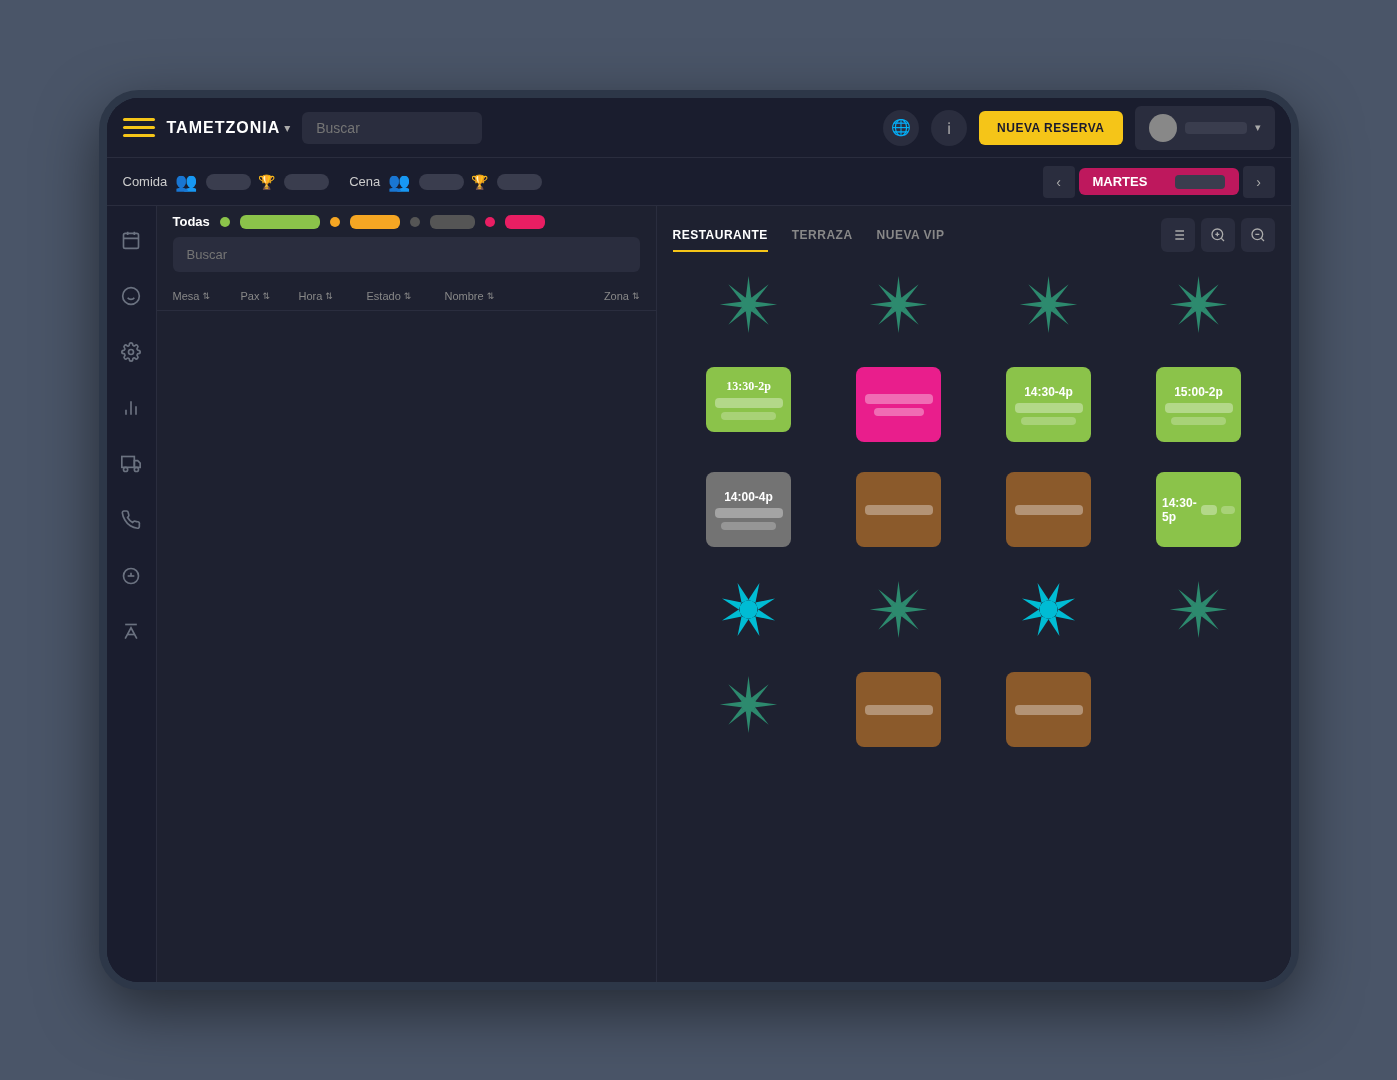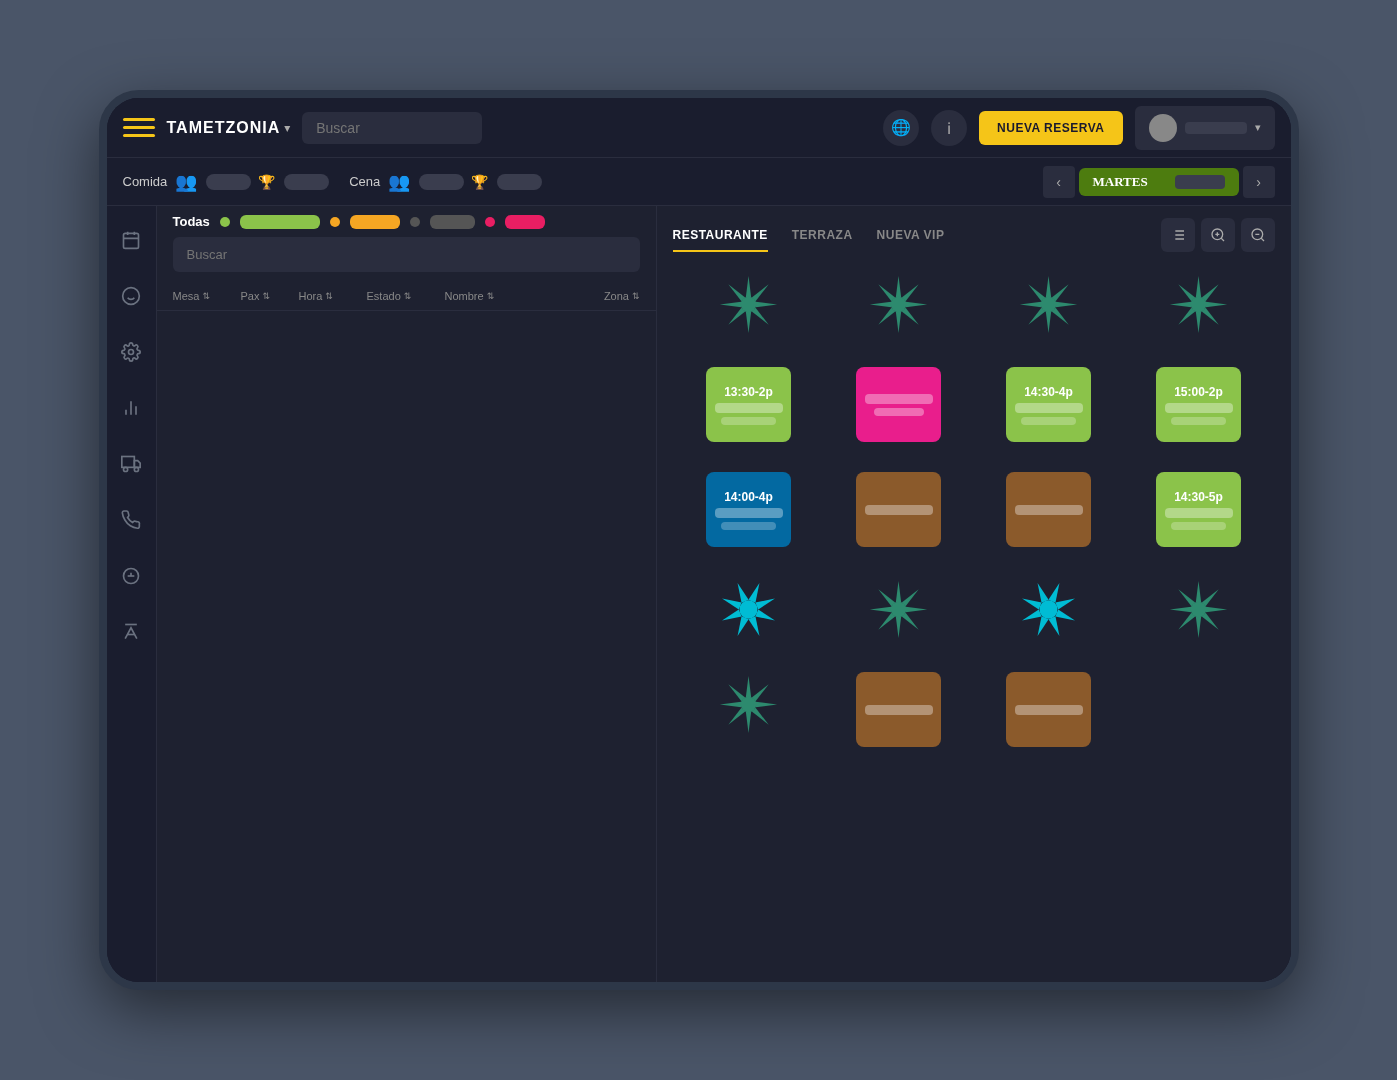--- a/index.html
+++ b/index.html
@@ -152,28 +152,27 @@
       border: none;
       border-radius: 4px;
       color: #aaa;
       font-size: 14px;
       cursor: pointer;
       display: flex;
       align-items: center;
       justify-content: center;
     }
     .day-display {
-      background: #4d7c0f;
+      background: #be185d;
       border-radius: 6px;
       padding: 6px 14px;
       display: flex;
       align-items: center;
       gap: 8px;
       min-width: 160px;
-      font-family: Liberation Serif, serif;
     }
     .day-text {
       color: white;
       font-size: 13px;
       font-weight: 600;
       flex: 1;
     }
     .day-sub {
       background: #3a3d4e;
       border-radius: 4px;
@@ -590,21 +589,21 @@
                 <polygon points="54.114773689465416,61.272472554168544 50,94 45.885226310534584,61.272472554168544" fill="#2d8a6e"></polygon>
                 <polygon points="44.938742595077166,60.88042616266081 18.887301627791913,81.11269837220809 39.11957383733919,55.061257404922834" fill="#2d8a6e"></polygon>
                 <polygon points="38.727527445831456,54.114773689465416 6,50.00000000000001 38.727527445831456,45.885226310534584" fill="#2d8a6e"></polygon>
                 <polygon points="39.11957383733919,44.938742595077166 18.887301627791903,18.887301627791913 44.93874259507716,39.119573837339196" fill="#2d8a6e"></polygon>
                 <polygon points="45.885226310534584,38.727527445831456 49.99999999999999,6 54.11477368946541,38.72752744583145" fill="#2d8a6e"></polygon>
                 <polygon points="55.06125740492284,39.119573837339196 81.11269837220809,18.887301627791903 60.880426162660804,44.93874259507716" fill="#2d8a6e"></polygon>
             <circle cx="50" cy="50" r="12" fill="#2d8a6e"></circle>
           </svg>
             </div>
             <div style="display: flex; flex-direction: column; align-items: center; gap: 6px; cursor: pointer;">
-          <div style="width:85px;height:75px;background:#8bc34a;border-radius:8px;display:flex;flex-direction:column;align-items:center;justify-content:center;gap:4px;padding:6px;">
+          <div style="width:85px;height:65px;background:#8bc34a;border-radius:8px;display:flex;flex-direction:column;align-items:center;justify-content:center;gap:4px;padding:6px;font-family:Liberation Serif, serif;">
             <span style="color:white;font-size:12px;font-weight:700;">13:30-2p</span>
             <div style="background:rgba(255,255,255,0.35);border-radius:4px;width:68px;height:10px;"></div>
 
             <div style="background:rgba(255,255,255,0.25);border-radius:4px;width:55px;height:8px;"></div>
           </div>
         </div>
             <div style="display: flex; flex-direction: column; align-items: center; gap: 6px; cursor: pointer;">
           <div style="width:85px;height:75px;background:#e91e8c;border-radius:8px;display:flex;flex-direction:column;align-items:center;justify-content:center;gap:4px;padding:6px;">
 
             <div style="background:rgba(255,255,255,0.35);border-radius:4px;width:68px;height:10px;"></div>
@@ -622,21 +621,21 @@
         </div>
             <div style="display: flex; flex-direction: column; align-items: center; gap: 6px; cursor: pointer;">
           <div style="width:85px;height:75px;background:#8bc34a;border-radius:8px;display:flex;flex-direction:column;align-items:center;justify-content:center;gap:4px;padding:6px;">
             <span style="color:white;font-size:12px;font-weight:700;">15:00-2p</span>
             <div style="background:rgba(255,255,255,0.35);border-radius:4px;width:68px;height:10px;"></div>
 
             <div style="background:rgba(255,255,255,0.25);border-radius:4px;width:55px;height:8px;"></div>
           </div>
         </div>
             <div style="display: flex; flex-direction: column; align-items: center; gap: 6px; cursor: pointer;">
-          <div style="width:85px;height:75px;background:#0369a1;border-radius:8px;display:flex;flex-direction:column;align-items:center;justify-content:center;gap:4px;padding:6px;">
+          <div style="width:85px;height:75px;background:#737373;border-radius:8px;display:flex;flex-direction:column;align-items:center;justify-content:center;gap:4px;padding:6px;">
             <span style="color:white;font-size:12px;font-weight:700;">14:00-4p</span>
             <div style="background:rgba(255,255,255,0.35);border-radius:4px;width:68px;height:10px;"></div>
 
             <div style="background:rgba(255,255,255,0.25);border-radius:4px;width:55px;height:8px;"></div>
           </div>
         </div>
             <div style="display: flex; flex-direction: column; align-items: center; gap: 6px; cursor: pointer;">
           <div style="width:85px;height:75px;background:#8b5a2b;border-radius:8px;display:flex;flex-direction:column;align-items:center;justify-content:center;gap:4px;padding:6px;">
 
             <div style="background:rgba(255,255,255,0.35);border-radius:4px;width:68px;height:10px;"></div>
@@ -644,21 +643,21 @@
           </div>
         </div>
             <div style="display: flex; flex-direction: column; align-items: center; gap: 6px; cursor: pointer;">
           <div style="width:85px;height:75px;background:#8b5a2b;border-radius:8px;display:flex;flex-direction:column;align-items:center;justify-content:center;gap:4px;padding:6px;">
 
             <div style="background:rgba(255,255,255,0.35);border-radius:4px;width:68px;height:10px;"></div>
 
           </div>
         </div>
             <div style="display: flex; flex-direction: column; align-items: center; gap: 6px; cursor: pointer;">
-          <div style="width:85px;height:75px;background:#8bc34a;border-radius:8px;display:flex;flex-direction:column;align-items:center;justify-content:center;gap:4px;padding:6px;">
+          <div style="width:85px;height:75px;background:#8bc34a;border-radius:8px;display:flex;flex-direction:row;align-items:center;justify-content:center;gap:4px;padding:6px;">
             <span style="color:white;font-size:12px;font-weight:700;">14:30-5p</span>
             <div style="background:rgba(255,255,255,0.35);border-radius:4px;width:68px;height:10px;"></div>
 
             <div style="background:rgba(255,255,255,0.25);border-radius:4px;width:55px;height:8px;"></div>
           </div>
         </div>
             <div style="display: flex; flex-direction: column; align-items: center; gap: 6px; cursor: pointer;">
               <svg viewBox="0 0 100 100" width="65" height="65">
             <g transform="rotate(22.5,50,50)">
               <polygon points="63.815914910043276,44.158724865370246 94,50 63.815914910043276,55.841275134629754" fill="#00bcd4"></polygon>

